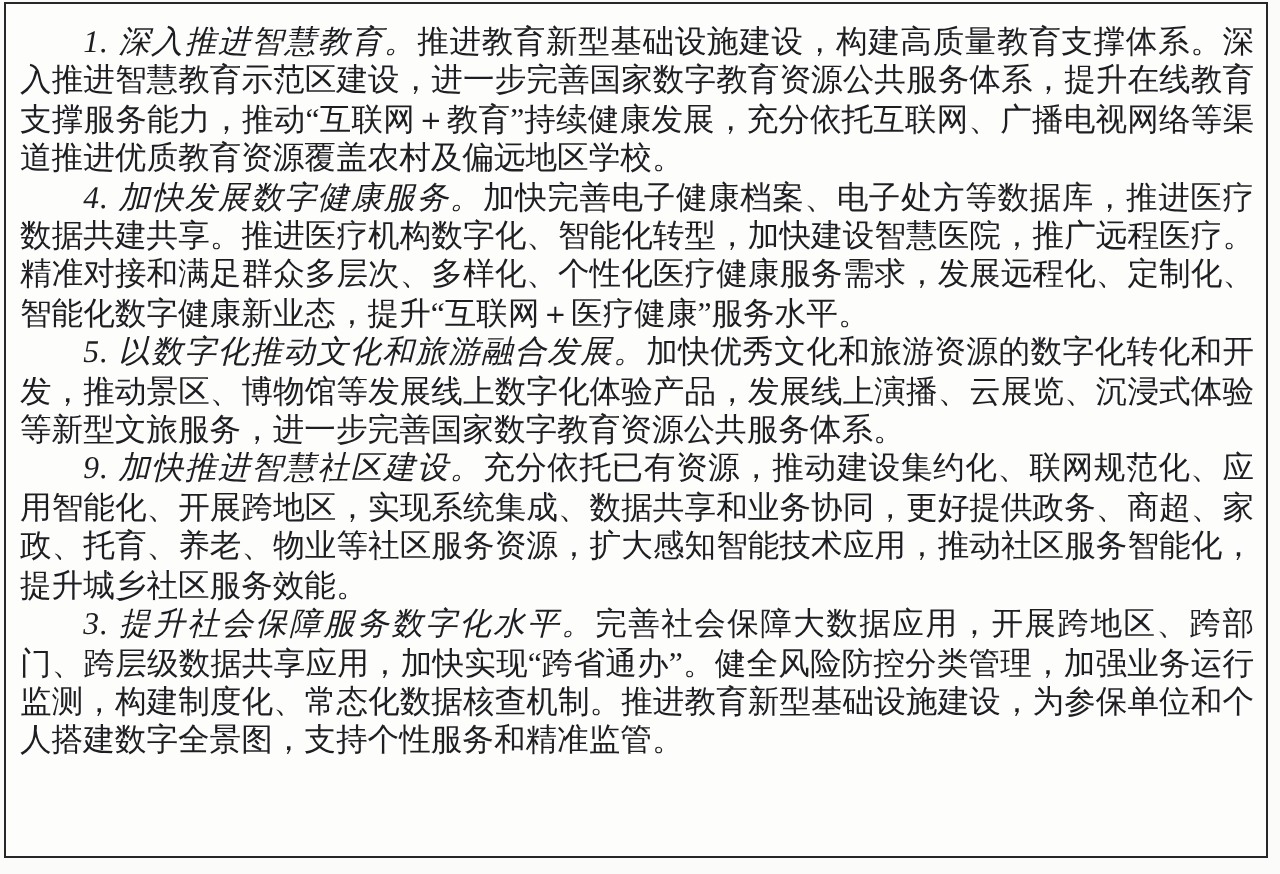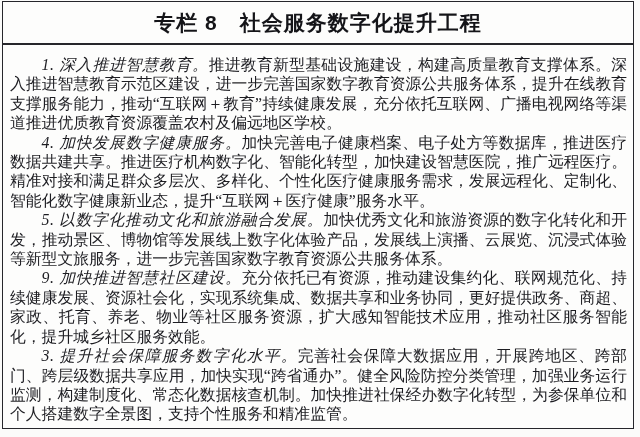--- a/index.html
+++ b/index.html
@@ -59,22 +59,21 @@
   }
   .rest {
     font-style: normal;
   }
 </style>
 </head>
 <body>
 
 <div class="page">
   <div class="panel">
-    <div class="panel-title">专栏 8　社会服务数字化提升工程</div>
     <div class="panel-body">
       <p><span class="lead">1. 深入推进智慧教育。</span><span class="rest">推进教育新型基础设施建设，构建高质量教育支撑体系。深入推进智慧教育示范区建设，进一步完善国家数字教育资源公共服务体系，提升在线教育支撑服务能力，推动“互联网＋教育”持续健康发展，充分依托互联网、广播电视网络等渠道推进优质教育资源覆盖农村及偏远地区学校。</span></p>
       <p><span class="lead">4. 加快发展数字健康服务。</span><span class="rest">加快完善电子健康档案、电子处方等数据库，推进医疗数据共建共享。推进医疗机构数字化、智能化转型，加快建设智慧医院，推广远程医疗。精准对接和满足群众多层次、多样化、个性化医疗健康服务需求，发展远程化、定制化、智能化数字健康新业态，提升“互联网＋医疗健康”服务水平。</span></p>
       <p><span class="lead">5. 以数字化推动文化和旅游融合发展。</span><span class="rest">加快优秀文化和旅游资源的数字化转化和开发，推动景区、博物馆等发展线上数字化体验产品，发展线上演播、云展览、沉浸式体验等新型文旅服务，进一步完善国家数字教育资源公共服务体系。</span></p>
-      <p><span class="lead">9. 加快推进智慧社区建设。</span><span class="rest">充分依托已有资源，推动建设集约化、联网规范化、持续健康发展、资源社会化，实现系统集成、数据共享和业务协同，更好提供政务、商超、家政、托育、养老、物业等社区服务资源，扩大感知智能技术应用，推动社区服务智能化，提升城乡社区服务效能。</span></p>
-      <p><span class="lead">3. 提升社会保障服务数字化水平。</span><span class="rest">完善社会保障大数据应用，开展跨地区、跨部门、跨层级数据共享应用，加快实现“跨省通办”。健全风险防控分类管理，加强业务运行监测，构建制度化、常态化数据核查机制。加快推进社保经办数字化转型，为参保单位和个人搭建数字全景图，支持个性服务和精准监管。</span></p>
+      <p><span class="lead">9. 加快推进智慧社区建设。</span><span class="rest">充分依托已有资源，推动建设集约化、联网规范化、应用智能化、开展跨地区，实现系统集成、数据共享和业务协同，更好提供政务、商超、家政、托育、养老、物业等社区服务资源，扩大感知智能技术应用，推动社区服务智能化，提升城乡社区服务效能。</span></p>
+      <p><span class="lead">3. 提升社会保障服务数字化水平。</span><span class="rest">完善社会保障大数据应用，开展跨地区、跨部门、跨层级数据共享应用，加快实现“跨省通办”。健全风险防控分类管理，加强业务运行监测，构建制度化、常态化数据核查机制。推进教育新型基础设施建设，为参保单位和个人搭建数字全景图，支持个性服务和精准监管。</span></p>
     </div>
   </div>
 </div>
 
 </body></html>

